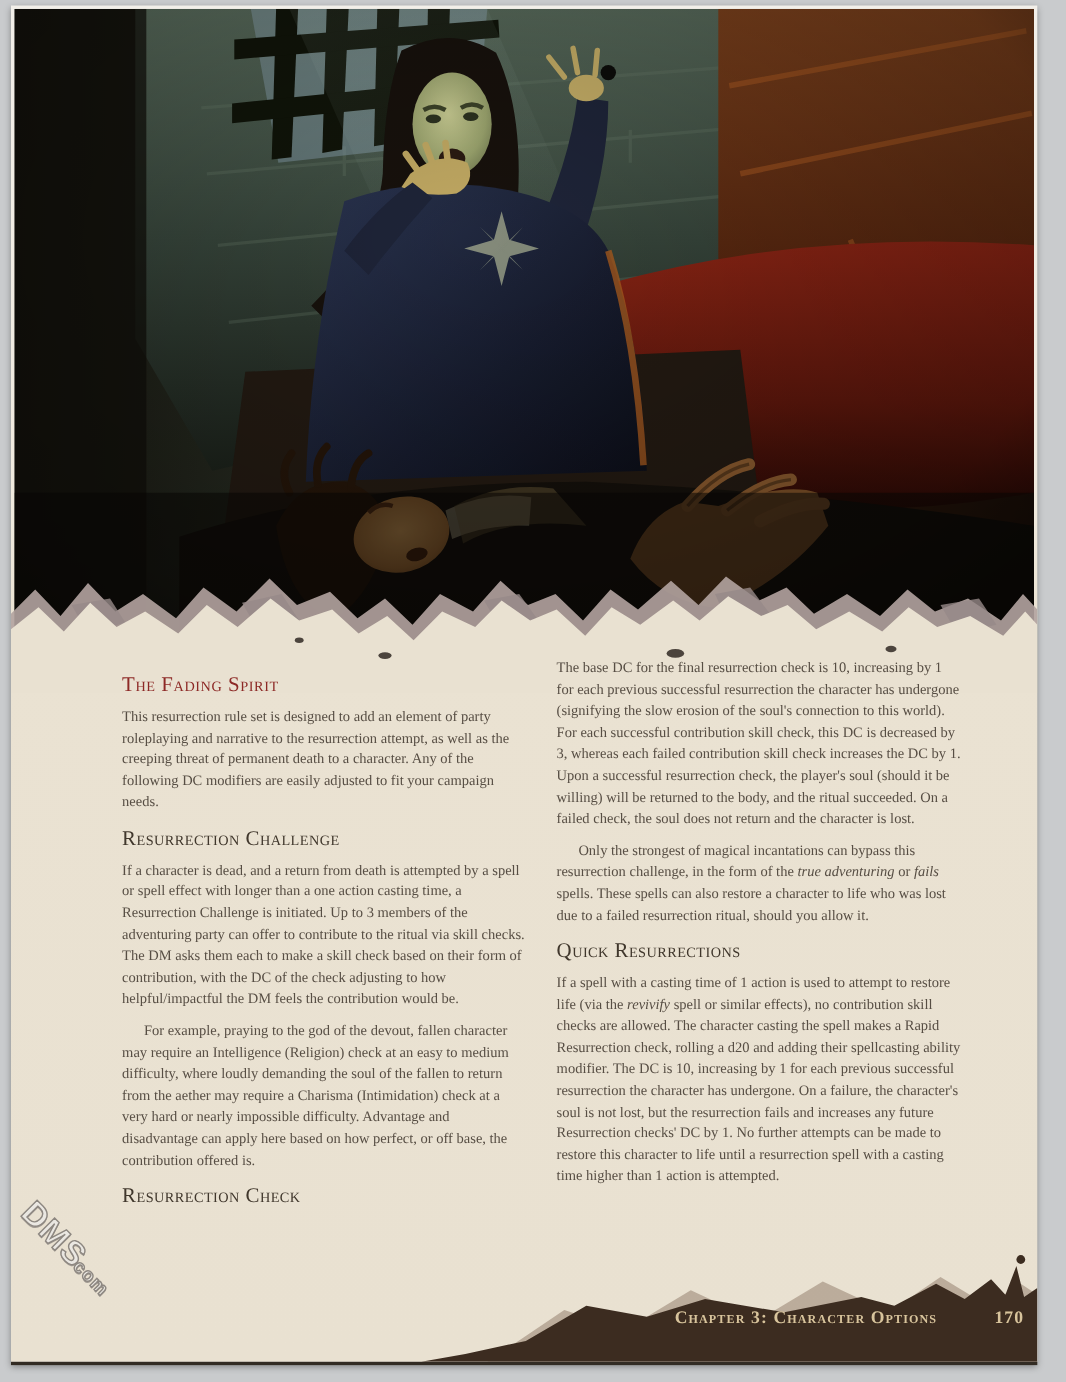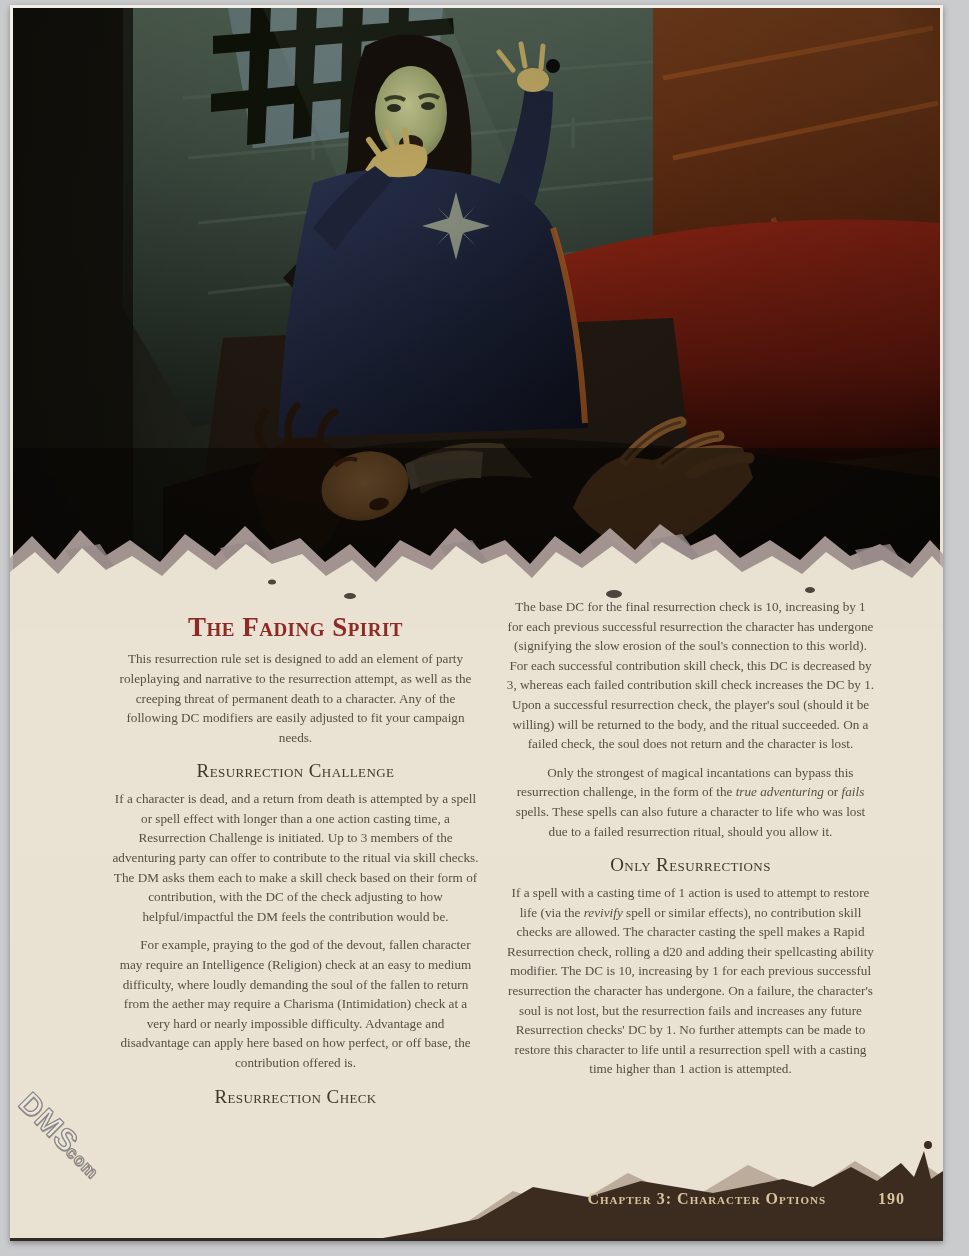--- a/index.html
+++ b/index.html
@@ -8,31 +8,31 @@
     background:linear-gradient(#f2efe9 0px,#efe9dd 470px,#eae2d2 560px,#e9e1d1 100%);
     border-bottom:3px solid #322b23;box-shadow:0 2px 6px rgba(0,0,0,.35);}
   
   .artwork{position:absolute;left:3px;top:3px;width:927px;height:597px;overflow:hidden;}
   .artwork svg{display:block;}
   
   .tear{position:absolute;left:0;top:505px;width:933px;height:120px;pointer-events:none;}
   
   .content{position:absolute;left:0;top:592px;width:933px;display:flex;
     padding-left:101px;box-sizing:border-box;gap:26px;color:#574e44;}
-  .col{width:369px;font-size:13.2px;line-height:19.6px;text-align:center;}
+  .col{width:369px;font-size:13.2px;line-height:19.6px;text-align:left;}
   .col p{margin:0 0 9px 0;}
   .col p.indent{text-indent:1.5em;margin-bottom:9px;}
-  h1.doc-title{font-variant:small-caps;font-weight:700;color:#8d2926;
-    font-size:27px;letter-spacing:.5px;margin:16px 0 8px 0;line-height:1.05;}
+  h1.doc-title{font-variant:small-caps;font-weight:400;color:#8d2926;
+    font-size:19px;letter-spacing:.5px;margin:16px 0 8px 0;line-height:1.05;}
   h2.sec-head{font-variant:small-caps;font-weight:400;color:#40372c;
     font-size:19px;letter-spacing:.4px;margin:14px 0 7px 0;line-height:1.1;}
   .col em{font-style:italic;}
   
   .footer{position:absolute;right:0;bottom:0;width:560px;height:115px;}
-  .footer-text{position:absolute;right:38px;bottom:30px;display:flex;gap:52px;
+  .footer-text{position:absolute;right:12px;bottom:30px;display:flex;gap:52px;
     align-items:baseline;font-variant:small-caps;color:#d8c49c;}
   .footer-chapter{font-size:16px;letter-spacing:1px;font-weight:600;}
   .footer-page{font-size:16px;letter-spacing:1px;font-weight:600;}
   
   .watermark{position:absolute;left:26px;bottom:118px;transform:rotate(45deg);
     transform-origin:left top;font-family:"Liberation Sans",sans-serif;font-weight:800;
     color:rgba(240,238,232,.92);-webkit-text-stroke:1.3px #8d8781;
     text-shadow:1px 1px 0 #a39c94;letter-spacing:1px;}
   .watermark .wm-main{font-size:30px;}
   .watermark .wm-sub{font-size:17px;margin-left:-2px;}
@@ -222,36 +222,36 @@
 
       <h2 class="sec-head">Resurrection Challenge</h2>
       <p>If a character is dead, and a return from death is attempted by a spell or spell effect with longer than a one action casting time, a Resurrection Challenge is initiated. Up to 3 members of the adventuring party can offer to contribute to the ritual via skill checks. The DM asks them each to make a skill check based on their form of contribution, with the DC of the check adjusting to how helpful/impactful the DM feels the contribution would be.</p>
       <p class="indent">For example, praying to the god of the devout, fallen character may require an Intelligence (Religion) check at an easy to medium difficulty, where loudly demanding the soul of the fallen to return from the aether may require a Charisma (Intimidation) check at a very hard or nearly impossible difficulty. Advantage and disadvantage can apply here based on how perfect, or off base, the contribution offered is.</p>
 
       <h2 class="sec-head">Resurrection Check</h2>
     </div>
 
     <div class="col">
       <p>The base DC for the final resurrection check is 10, increasing by 1 for each previous successful resurrection the character has undergone (signifying the slow erosion of the soul's connection to this world). For each successful contribution skill check, this DC is decreased by 3, whereas each failed contribution skill check increases the DC by 1. Upon a successful resurrection check, the player's soul (should it be willing) will be returned to the body, and the ritual succeeded. On a failed check, the soul does not return and the character is lost.</p>
-      <p class="indent"><span>Only the strongest of magical incantations can bypass this resurrection challenge, in the form of the </span><em>true adventuring</em><span> or </span><em>fails</em><span> spells. These spells can also future a character to life who was lost due to a failed resurrection ritual, should you allow it.</span></p>
-
-      <h2 class="sec-head">Only Resurrections</h2>
+      <p class="indent"><span>Only the strongest of magical incantations can bypass this resurrection challenge, in the form of the </span><em>true adventuring</em><span> or </span><em>fails</em><span> spells. These spells can also restore a character to life who was lost due to a failed resurrection ritual, should you allow it.</span></p>
+
+      <h2 class="sec-head">Quick Resurrections</h2>
       <p><span>If a spell with a casting time of 1 action is used to attempt to restore life (via the </span><em>revivify</em><span> spell or similar effects), no contribution skill checks are allowed. The character casting the spell makes a Rapid Resurrection check, rolling a d20 and adding their spellcasting ability modifier. The DC is 10, increasing by 1 for each previous successful resurrection the character has undergone. On a failure, the character's soul is not lost, but the resurrection fails and increases any future Resurrection checks' DC by 1. No further attempts can be made to restore this character to life until a resurrection spell with a casting time higher than 1 action is attempted.</span></p>
     </div>
   </div>
 
   <div class="footer">
     <svg width="560" height="115" viewBox="0 0 560 115" style="position:absolute;left:0;bottom:0;">
       <polygon fill="#8d7866" opacity="0.5" points="60,115 130,68 185,86 245,50 305,78 365,42 425,70 472,38 515,64 545,44 560,54 560,115"></polygon>
       <polygon fill="#3c2c20" points="0,115 40,108 95,96 150,64 205,74 258,58 330,70 400,56 430,64 468,44 494,58 518,40 531,54 541,28 548,56 560,48 560,115"></polygon>
       <circle cx="545" cy="22" r="4" fill="#3c2c20"></circle>
     </svg>
     <div class="footer-text">
       <span class="footer-chapter">Chapter 3: Character Options</span>
-      <span class="footer-page">190</span>
+      <span class="footer-page">170</span>
     </div>
   </div>
 
   <div class="watermark">
     <span class="wm-main">DMS</span><span class="wm-sub">com</span>
   </div>
 
 </div>
 
 </body></html>

